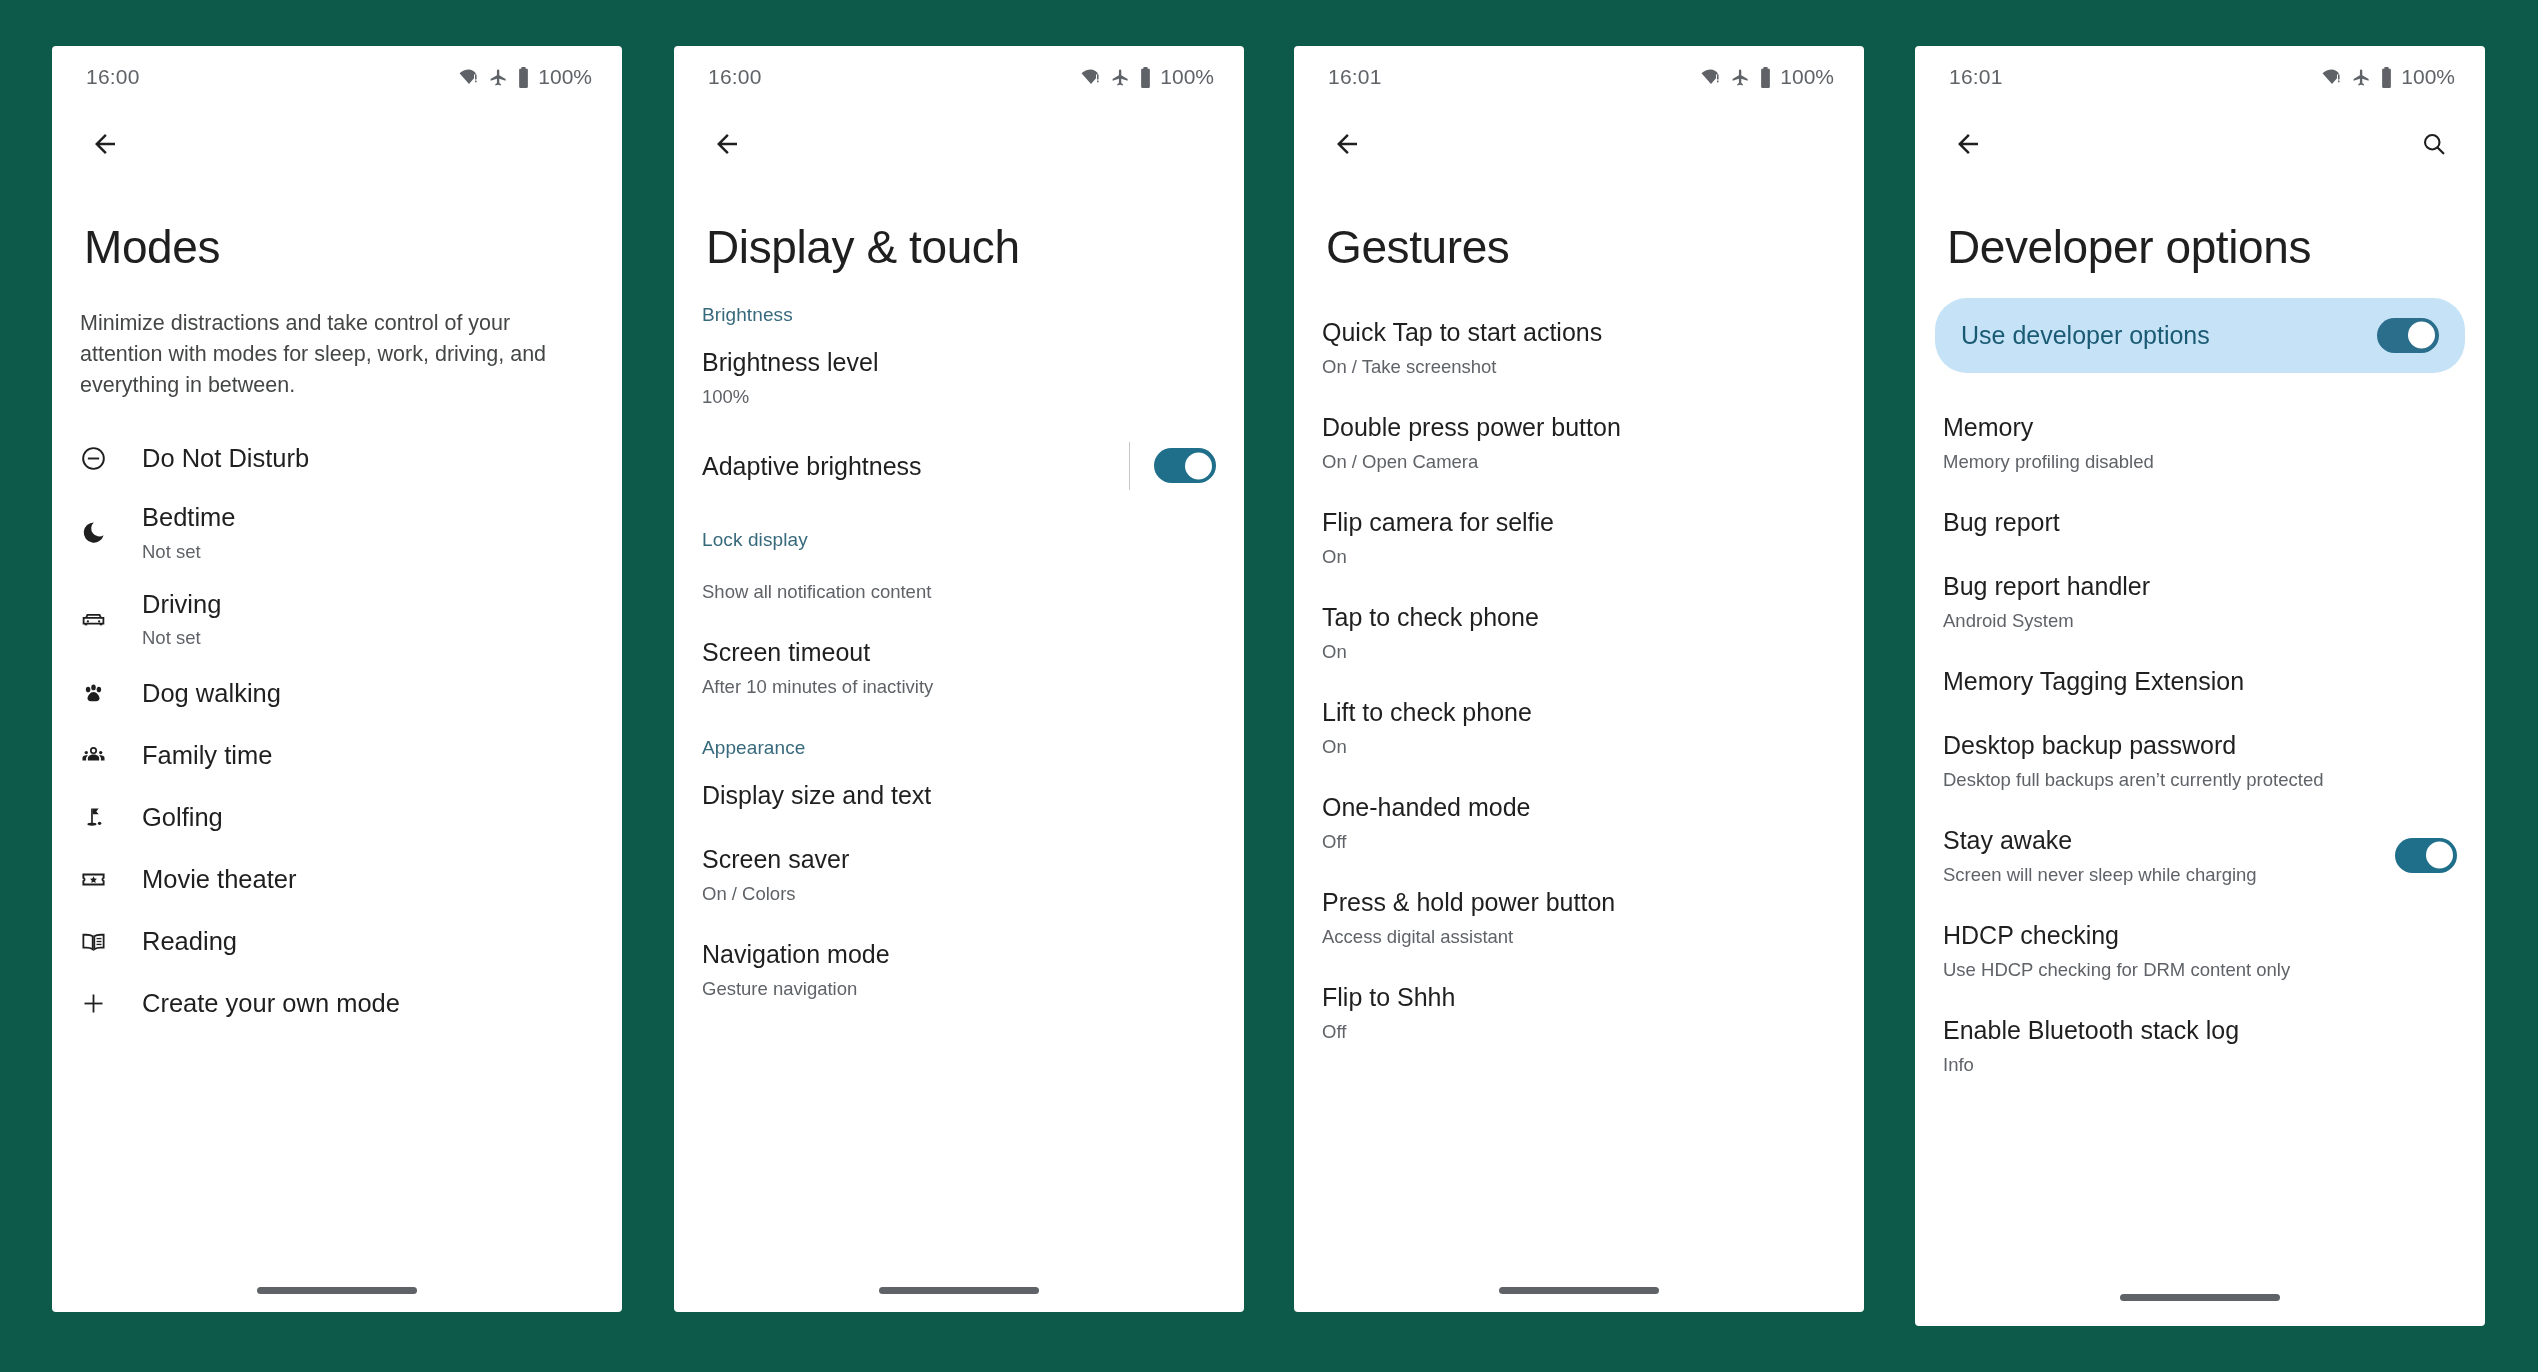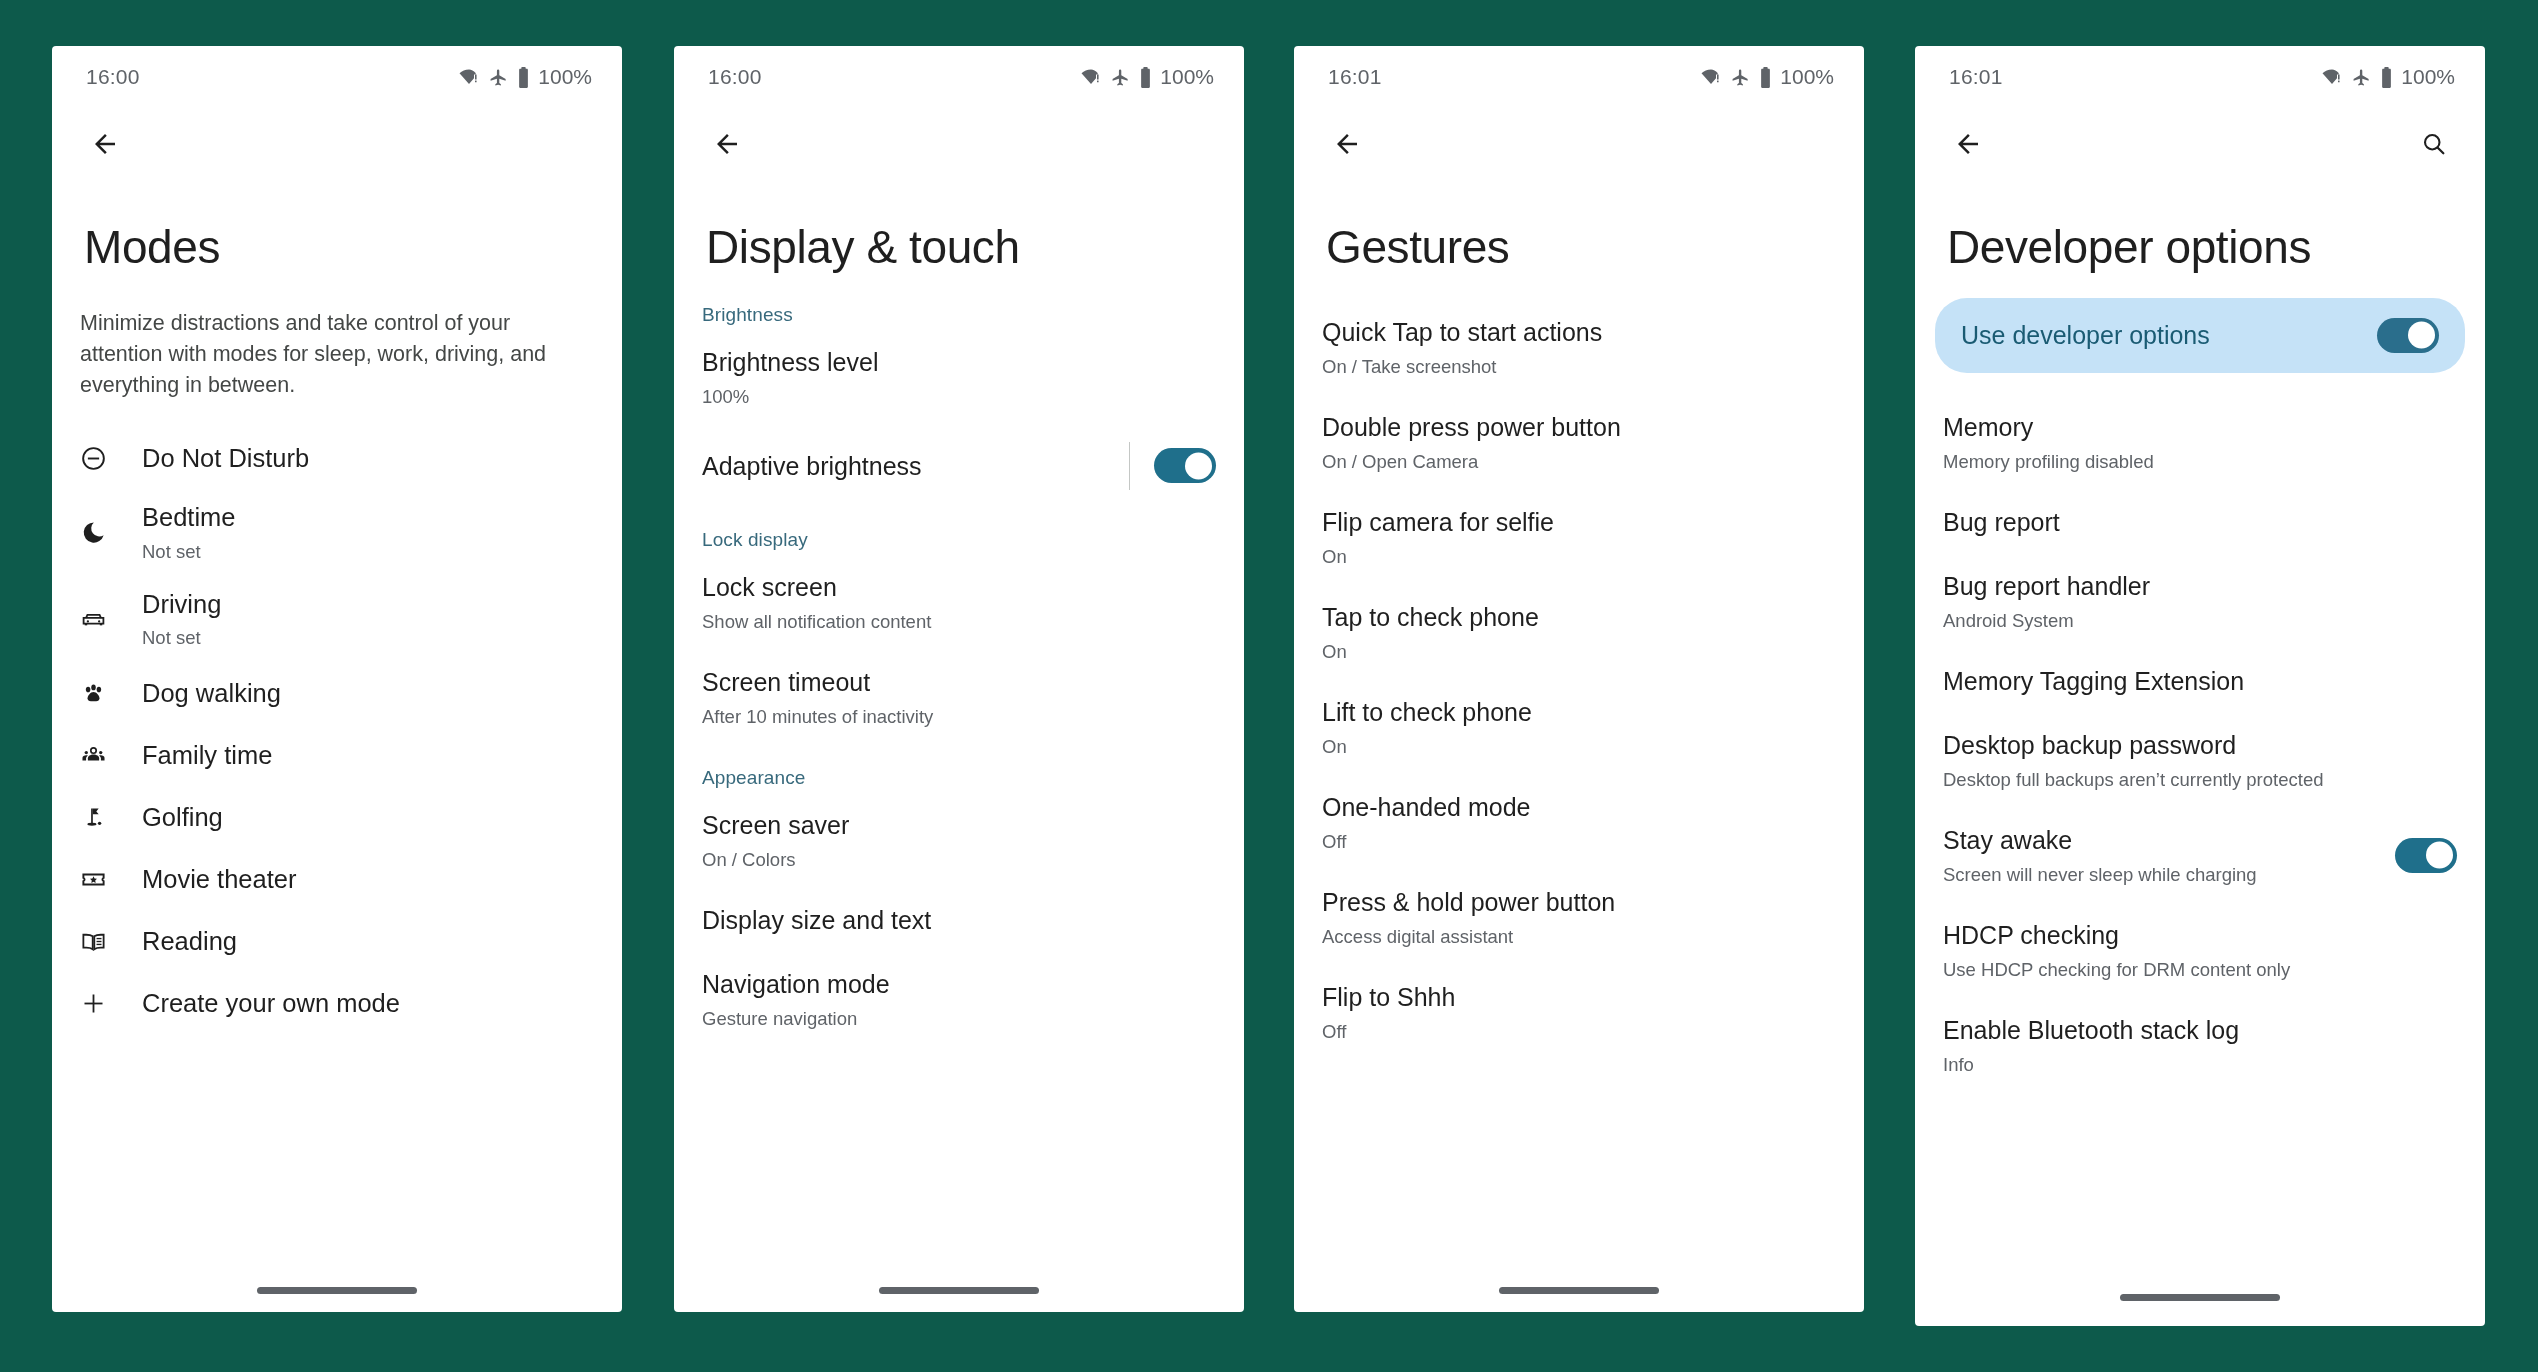--- a/index.html
+++ b/index.html
@@ -472,45 +472,44 @@
             <span class="switch on">
                 <span class="knob"></span>
               </span>
           </span>
         </div>
 
         <div class="section-head">Lock display</div>
 
         <div class="srow">
           <span class="row-text">
-            <div class="row-title">Lock screen</div>
             <div class="row-sub">Show all notification content</div>
           </span>
         </div>
 
         <div class="srow">
           <span class="row-text">
             <div class="row-title">Screen timeout</div>
             <div class="row-sub">After 10 minutes of inactivity</div>
           </span>
         </div>
 
         <div class="section-head">Appearance</div>
 
 
         <div class="srow">
           <span class="row-text">
+            <div class="row-title">Display size and text</div>
+          </span>
+        </div>
+
+        <div class="srow">
+          <span class="row-text">
             <div class="row-title">Screen saver</div>
             <div class="row-sub">On / Colors</div>
-          </span>
-        </div>
-
-        <div class="srow">
-          <span class="row-text">
-            <div class="row-title">Display size and text</div>
           </span>
         </div>
 
         <div class="srow">
           <span class="row-text">
             <div class="row-title">Navigation mode</div>
             <div class="row-sub">Gesture navigation</div>
           </span>
         </div>
 

